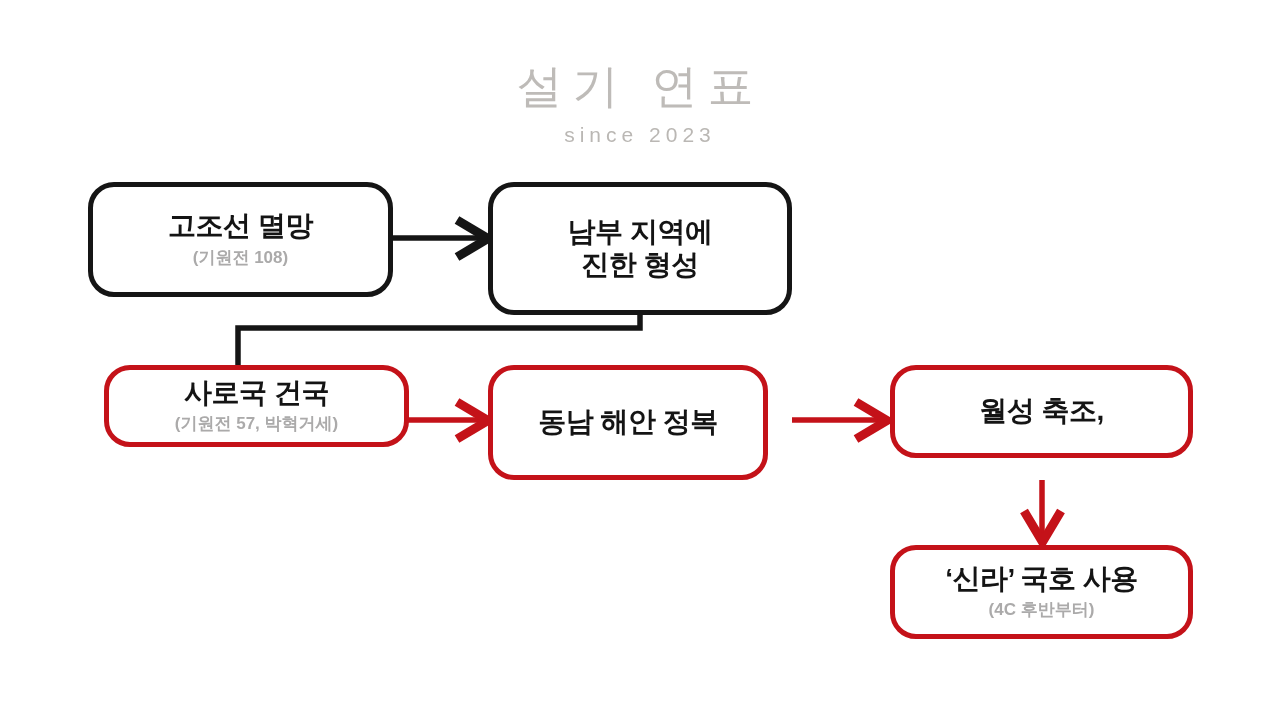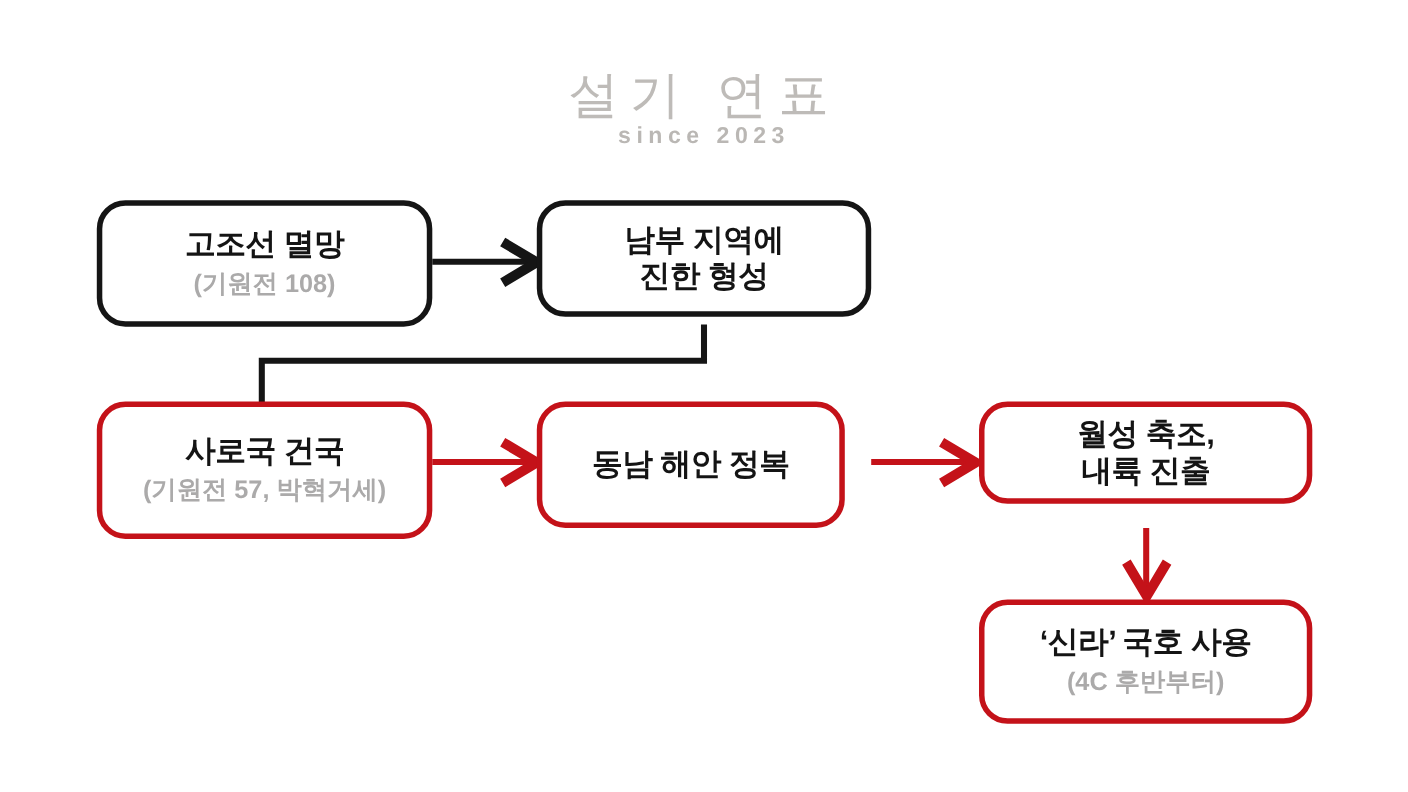--- a/index.html
+++ b/index.html
@@ -26,24 +26,24 @@
   }
   .wm-title{
     font-size:46px;
     font-weight:400;
     letter-spacing:10px;
     opacity:.85;
     line-height:1.05;
   }
   .wm-sub{
     font-size:21px;
-    font-weight:700;
+    font-weight:400;
     letter-spacing:5px;
     opacity:.9;
-    margin-top:2px;
+    margin-top:13px;
   }
   .flow-box{
     position:absolute;
     box-sizing:border-box;
     border-radius:26px;
     background:#fff;
     display:flex;
     flex-direction:column;
     align-items:center;
     justify-content:center;
@@ -54,21 +54,21 @@
   .flow-box.red{border:5px solid var(--box-red);}
   .box-title{
     font-size:28px;
     font-weight:800;
     color:var(--title-text);
     line-height:1.17;
     letter-spacing:-0.5px;
     white-space:nowrap;
   }
   .box-note{
-    font-size:23px;
+    font-size:17px;
     font-weight:700;
     color:var(--muted-text);
     margin-top:3px;
     white-space:nowrap;
   }
   #connectors{
     position:absolute;left:0;top:0;
     pointer-events:none;
   }
 </style>
@@ -97,37 +97,36 @@
 
     <path d="M1042,480 L1042,535" fill="none" stroke-width="5.5" stroke="#c41219"></path>
     <path d="M1024,511 L1042.5,542 L1061,511" fill="none" stroke-width="9" stroke="#c41219"></path>
   </svg>
 
   <div class="flow-box black" style="left:88px;top:182px;width:305px;height:115px">
     <div class="box-title">고조선 멸망</div>
     <div class="box-note">(기원전 108)</div>
   </div>
 
-  <div class="flow-box black" style="left:488px;top:182px;width:304px;height:106px">
+  <div class="flow-box black" style="left:488px;top:182px;width:304px;height:133px">
     <div class="box-title">남부 지역에</div>
     <div class="box-title">진한 형성</div>
   </div>
 
-  <div class="flow-box red" style="left:88px;top:365px;width:305px;height:125px">
+  <div class="flow-box red" style="left:104px;top:365px;width:305px;height:82px">
     <div class="box-title">사로국 건국</div>
     <div class="box-note">(기원전 57, 박혁거세)</div>
   </div>
 
   <div class="flow-box red" style="left:488px;top:365px;width:280px;height:115px">
     <div class="box-title">동남 해안 정복</div>
   </div>
 
   <div class="flow-box red" style="left:890px;top:365px;width:303px;height:93px">
     <div class="box-title">월성 축조,</div>
-    <div class="box-title">내륙 진출</div>
   </div>
 
-  <div class="flow-box red" style="left:890px;top:545px;width:303px;height:113px">
+  <div class="flow-box red" style="left:890px;top:545px;width:303px;height:94px">
     <div class="box-title">‘신라’ 국호 사용</div>
     <div class="box-note">(4C 후반부터)</div>
   </div>
 
 </div>
 
 </body></html>

